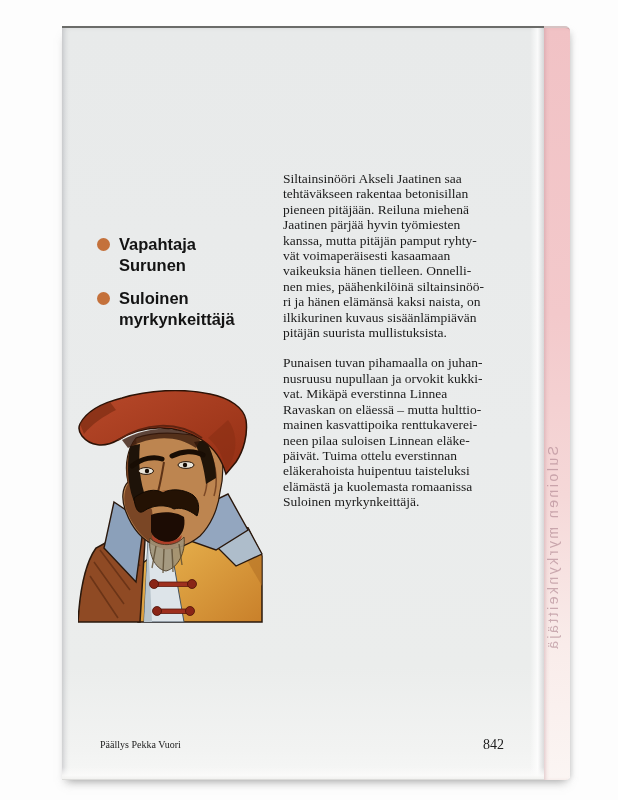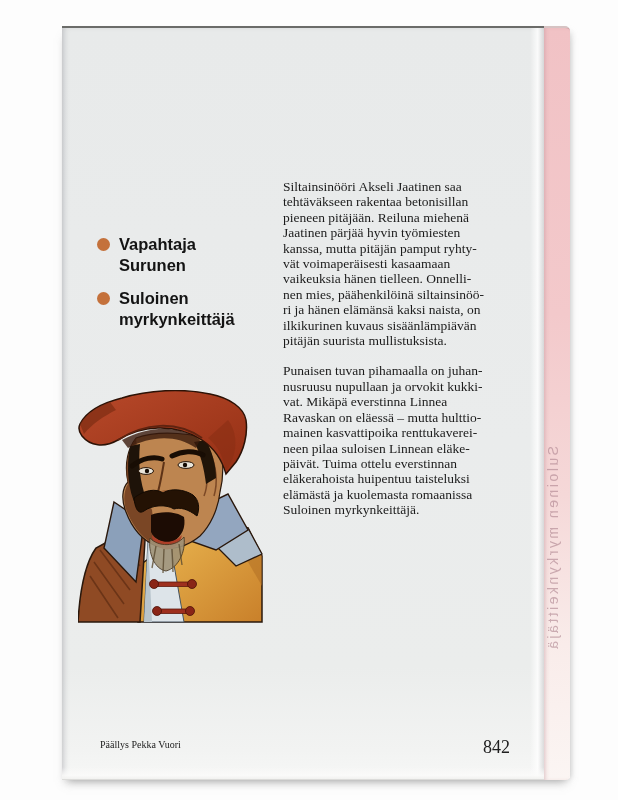--- a/index.html
+++ b/index.html
@@ -25,23 +25,23 @@
         font-family:"Liberation Sans",sans-serif;font-size:14px;letter-spacing:2.5px;
         color:rgba(168,126,138,0.58);text-align:left;}
   .bullet-item{position:absolute;left:35px;display:flex;align-items:flex-start;
         font-family:"Liberation Sans",sans-serif;font-weight:700;font-size:16.5px;
         line-height:21px;color:#141414;}
   .bullet-dot{width:13px;height:13px;border-radius:50%;background:#c4713b;
         margin-top:4px;margin-right:9px;flex:0 0 auto;}
   .bullet-text{white-space:pre-line;}
   .blurb{position:absolute;left:221px;top:145px;width:250px;
         font-size:13.5px;line-height:15.4px;color:#1b1b1b;}
-  .blurb p{margin:8px 0 15px 0;white-space:pre-line;}
+  .blurb p{margin:0 0 15px 0;white-space:pre-line;}
   .credit{position:absolute;left:38px;top:713px;font-size:10px;color:#202020;}
-  .printnum{position:absolute;left:421px;top:711px;font-size:18px;color:#202020;}
+  .printnum{position:absolute;left:421px;top:711px;font-size:14px;color:#202020;}
   .illustration{position:absolute;left:16px;top:364px;width:186px;height:234px;}
 </style>
 </head>
 <body>
 
 <div class="photo">
   <div class="book">
 
     <div class="jacket">
       <div class="jacket-fold"></div>

